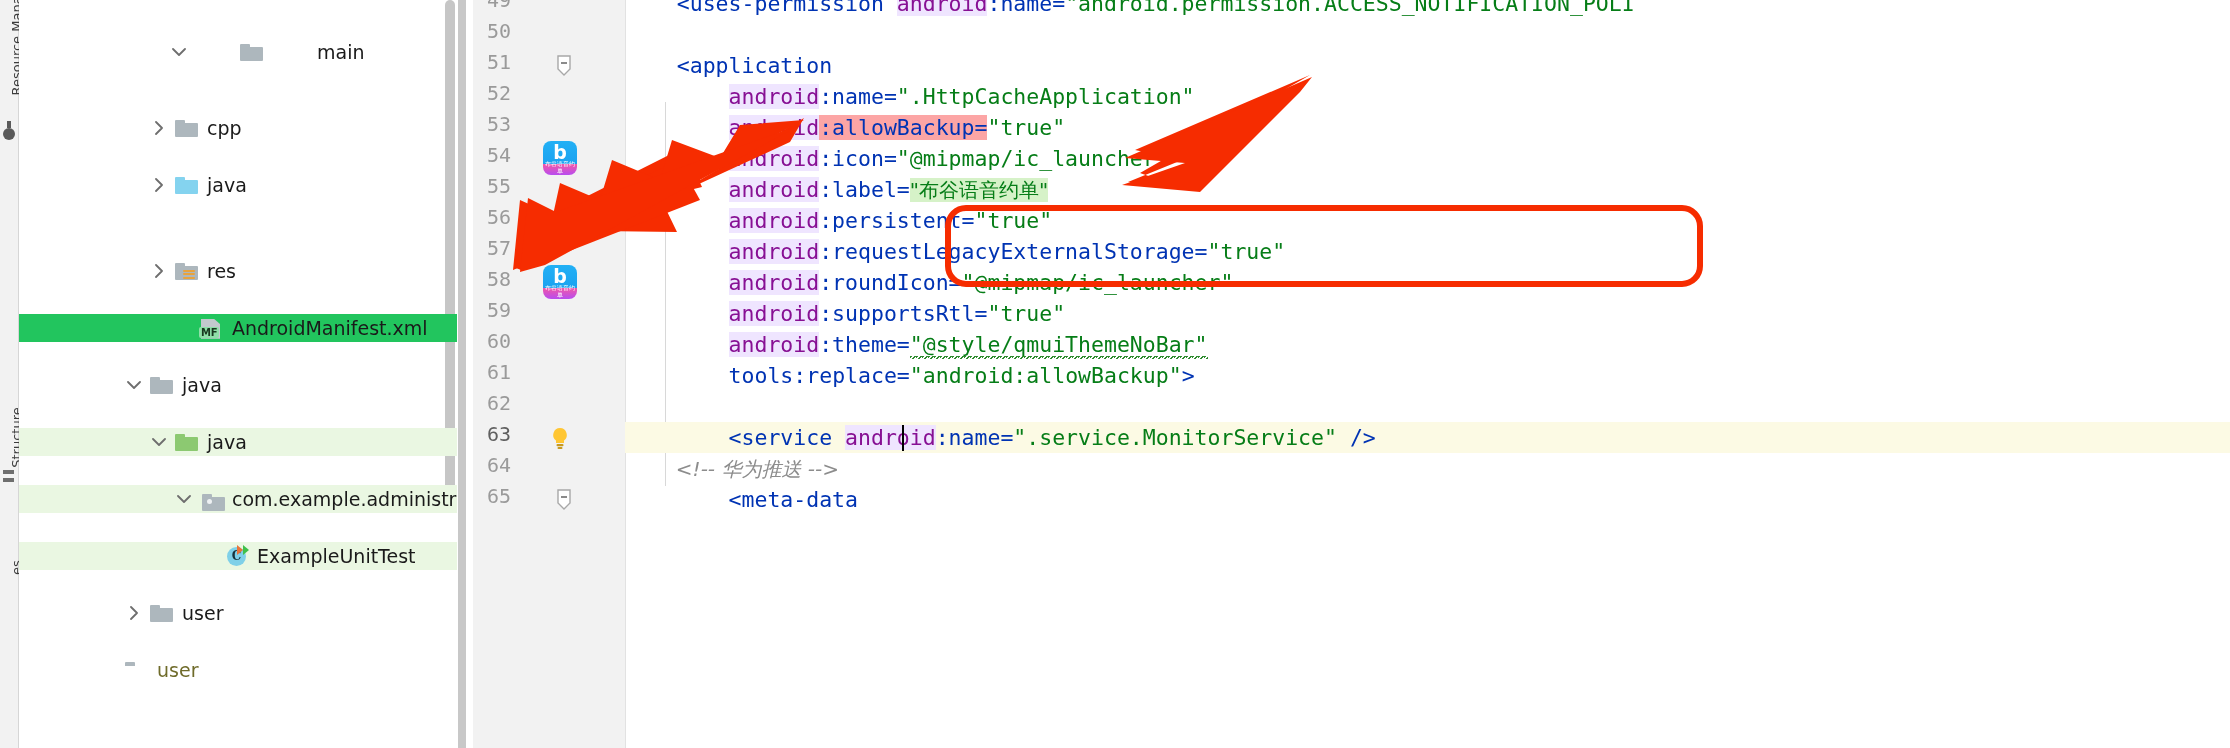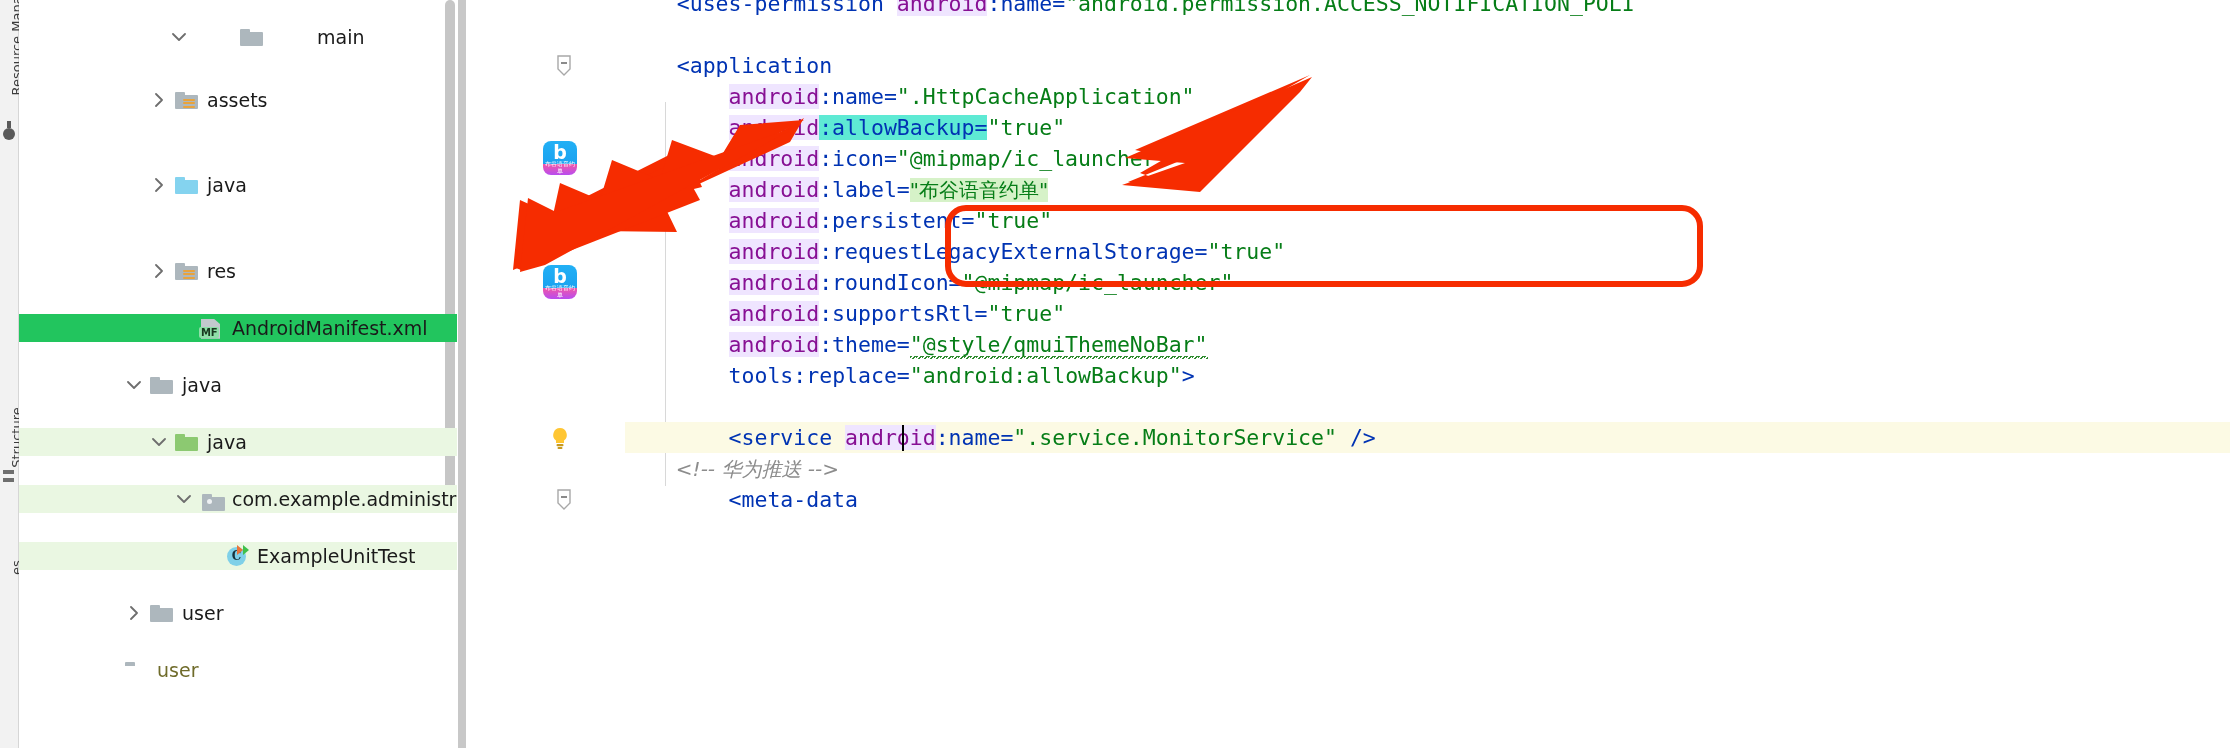--- a/index.html
+++ b/index.html
@@ -101,21 +101,21 @@
   }
   .cl{position:absolute;left:0;width:2062px;height:31px;line-height:31px;}
   .cl .txt{position:absolute;left:0;top:0;white-space:pre;}
   .caretline{background:#fcfae4;}
   .vguide{position:absolute;left:40px;top:102px;width:1px;height:322px;background:#d8d8d8;}
   .vguide2{position:absolute;left:40px;top:424px;width:1px;height:62px;background:#d8d8d8;}
 
   .tag{color:#0033b3;}
   .attr{color:#0033b3;}
   .ns{color:#871094;background:#efe5ff;}
-  .warnbg{background:#5eead4;}
+  .warnbg{background:#fca5a5;}
   .val{color:#067d17;}
   .cmt{color:#8c8c8c;font-style:italic;}
   .hl-green{background:#d6f2c8;}
   .zh{font-family:"DejaVu Sans","Liberation Sans",sans-serif;font-size:20px;}
   .squig{
     background-image:repeating-linear-gradient(135deg,#2e8b2e 0,#2e8b2e 1.5px,transparent 1.5px,transparent 3px);
     background-position:0 100%;background-size:6px 3px;background-repeat:repeat-x;
     padding-bottom:2px;
   }
   .caret{position:absolute;width:2px;height:26px;background:#000;top:3px;}
@@ -132,54 +132,49 @@
     <div class="vtext vt-rm">Resource Manage</div>
     <div class="dot-ic"></div>
     <div class="vtext vt-st">Structure</div>
     <div class="sq-ic"></div>
     <div class="sq-ic2"></div>
     <div class="vtext vt-fav">es</div>
   </div>
 
   <div class="tree" id="tree">
     <div class="tree-sb"></div>
-      <div class="row" style="top: 23px; gap: 45px;">
+      <div class="row" style="top: 38px; gap: 45px;">
         <span class="indent" style="width: 103px;"></span>
         <span class="twisty">
           <svg width="16" height="16" viewBox="0 0 16 16">
             <path d="M1 4 L7 10 L13 4" stroke="#6e6e6e" stroke-width="1.8" fill="none" stroke-linecap="round" stroke-linejoin="round"></path>
           </svg>
         </span>
         <span class="ficon">
           <span class="folder">
             <span class="tab" style="background:#adb7bd"></span>
             <span class="body" style="background:#adb7bd"></span>
           </span>
         </span>
         <span class="lbl">main</span>
       </div>
-      <div class="row" style="top: 57px;">
+      <div class="row" style="top: 85.5px;">
         <span class="indent" style="width: 128px;"></span>
         <span class="twisty">
           <svg width="16" height="16" viewBox="0 0 16 16">
             <path d="M4 1 L10 7 L4 13" stroke="#6e6e6e" stroke-width="1.8" fill="none" stroke-linecap="round" stroke-linejoin="round"></path>
           </svg>
         </span>
         <span class="ficon">
           <span class="folder">
             <span class="tab" style="background:#adb7bd"></span>
             <span class="body" style="background:#adb7bd"></span>
           </span>
-          <span class="badge-lines">
-            <i></i>
-            <i></i>
-            <i></i>
-          </span>
-        </span>
-        <span class="lbl">assets</span>
+        </span>
+        <span class="lbl">cpp</span>
       </div>
       <div class="row" style="top: 114px;">
         <span class="indent" style="width: 128px;"></span>
         <span class="twisty">
           <svg width="16" height="16" viewBox="0 0 16 16">
             <path d="M4 1 L10 7 L4 13" stroke="#6e6e6e" stroke-width="1.8" fill="none" stroke-linecap="round" stroke-linejoin="round"></path>
           </svg>
         </span>
         <span class="ficon">
           <span class="folder">
@@ -300,20 +295,39 @@
           </span>
         </span>
         <span class="lbl olive">user</span>
       </div>
     </div>
 
   <div class="editor">
     <div class="ed-leftbar">
       <div class="thumb"></div>
     </div>
+    <div class="gutter" id="gutter">
+        <div class="lineno" style="top: -12px;">49</div>
+        <div class="lineno" style="top: 19px;">50</div>
+        <div class="lineno" style="top: 50px;">51</div>
+        <div class="lineno" style="top: 81px;">52</div>
+        <div class="lineno" style="top: 112px;">53</div>
+        <div class="lineno" style="top: 143px;">54</div>
+        <div class="lineno" style="top: 174px;">55</div>
+        <div class="lineno" style="top: 205px;">56</div>
+        <div class="lineno" style="top: 236px;">57</div>
+        <div class="lineno" style="top: 267px;">58</div>
+        <div class="lineno" style="top: 298px;">59</div>
+        <div class="lineno" style="top: 329px;">60</div>
+        <div class="lineno" style="top: 360px;">61</div>
+        <div class="lineno" style="top: 391px;">62</div>
+        <div class="lineno" style="top: 422px; color: rgb(96, 96, 96);">63</div>
+        <div class="lineno" style="top: 453px;">64</div>
+        <div class="lineno" style="top: 484px;">65</div>
+      </div>
     <div class="gutter-icons" id="guttericons">
         <div class="fold" style="top: 55px;"><svg width="18" height="22" viewBox="0 0 18 22">
             <path d="M3 1 h12 v13 l-6 6 l-6 -6 Z" fill="#fff" stroke="#a8a8a8" stroke-width="1.4"></path>
             <path d="M6 8 h6" stroke="#6e6e6e" stroke-width="1.6"></path>
           </svg></div>
         <div class="appicon" style="top: 141px;">
           <span class="b">b</span>
           <span class="cap">布谷语音约单</span>
         </div>
         <div class="appicon" style="top: 265px;">

